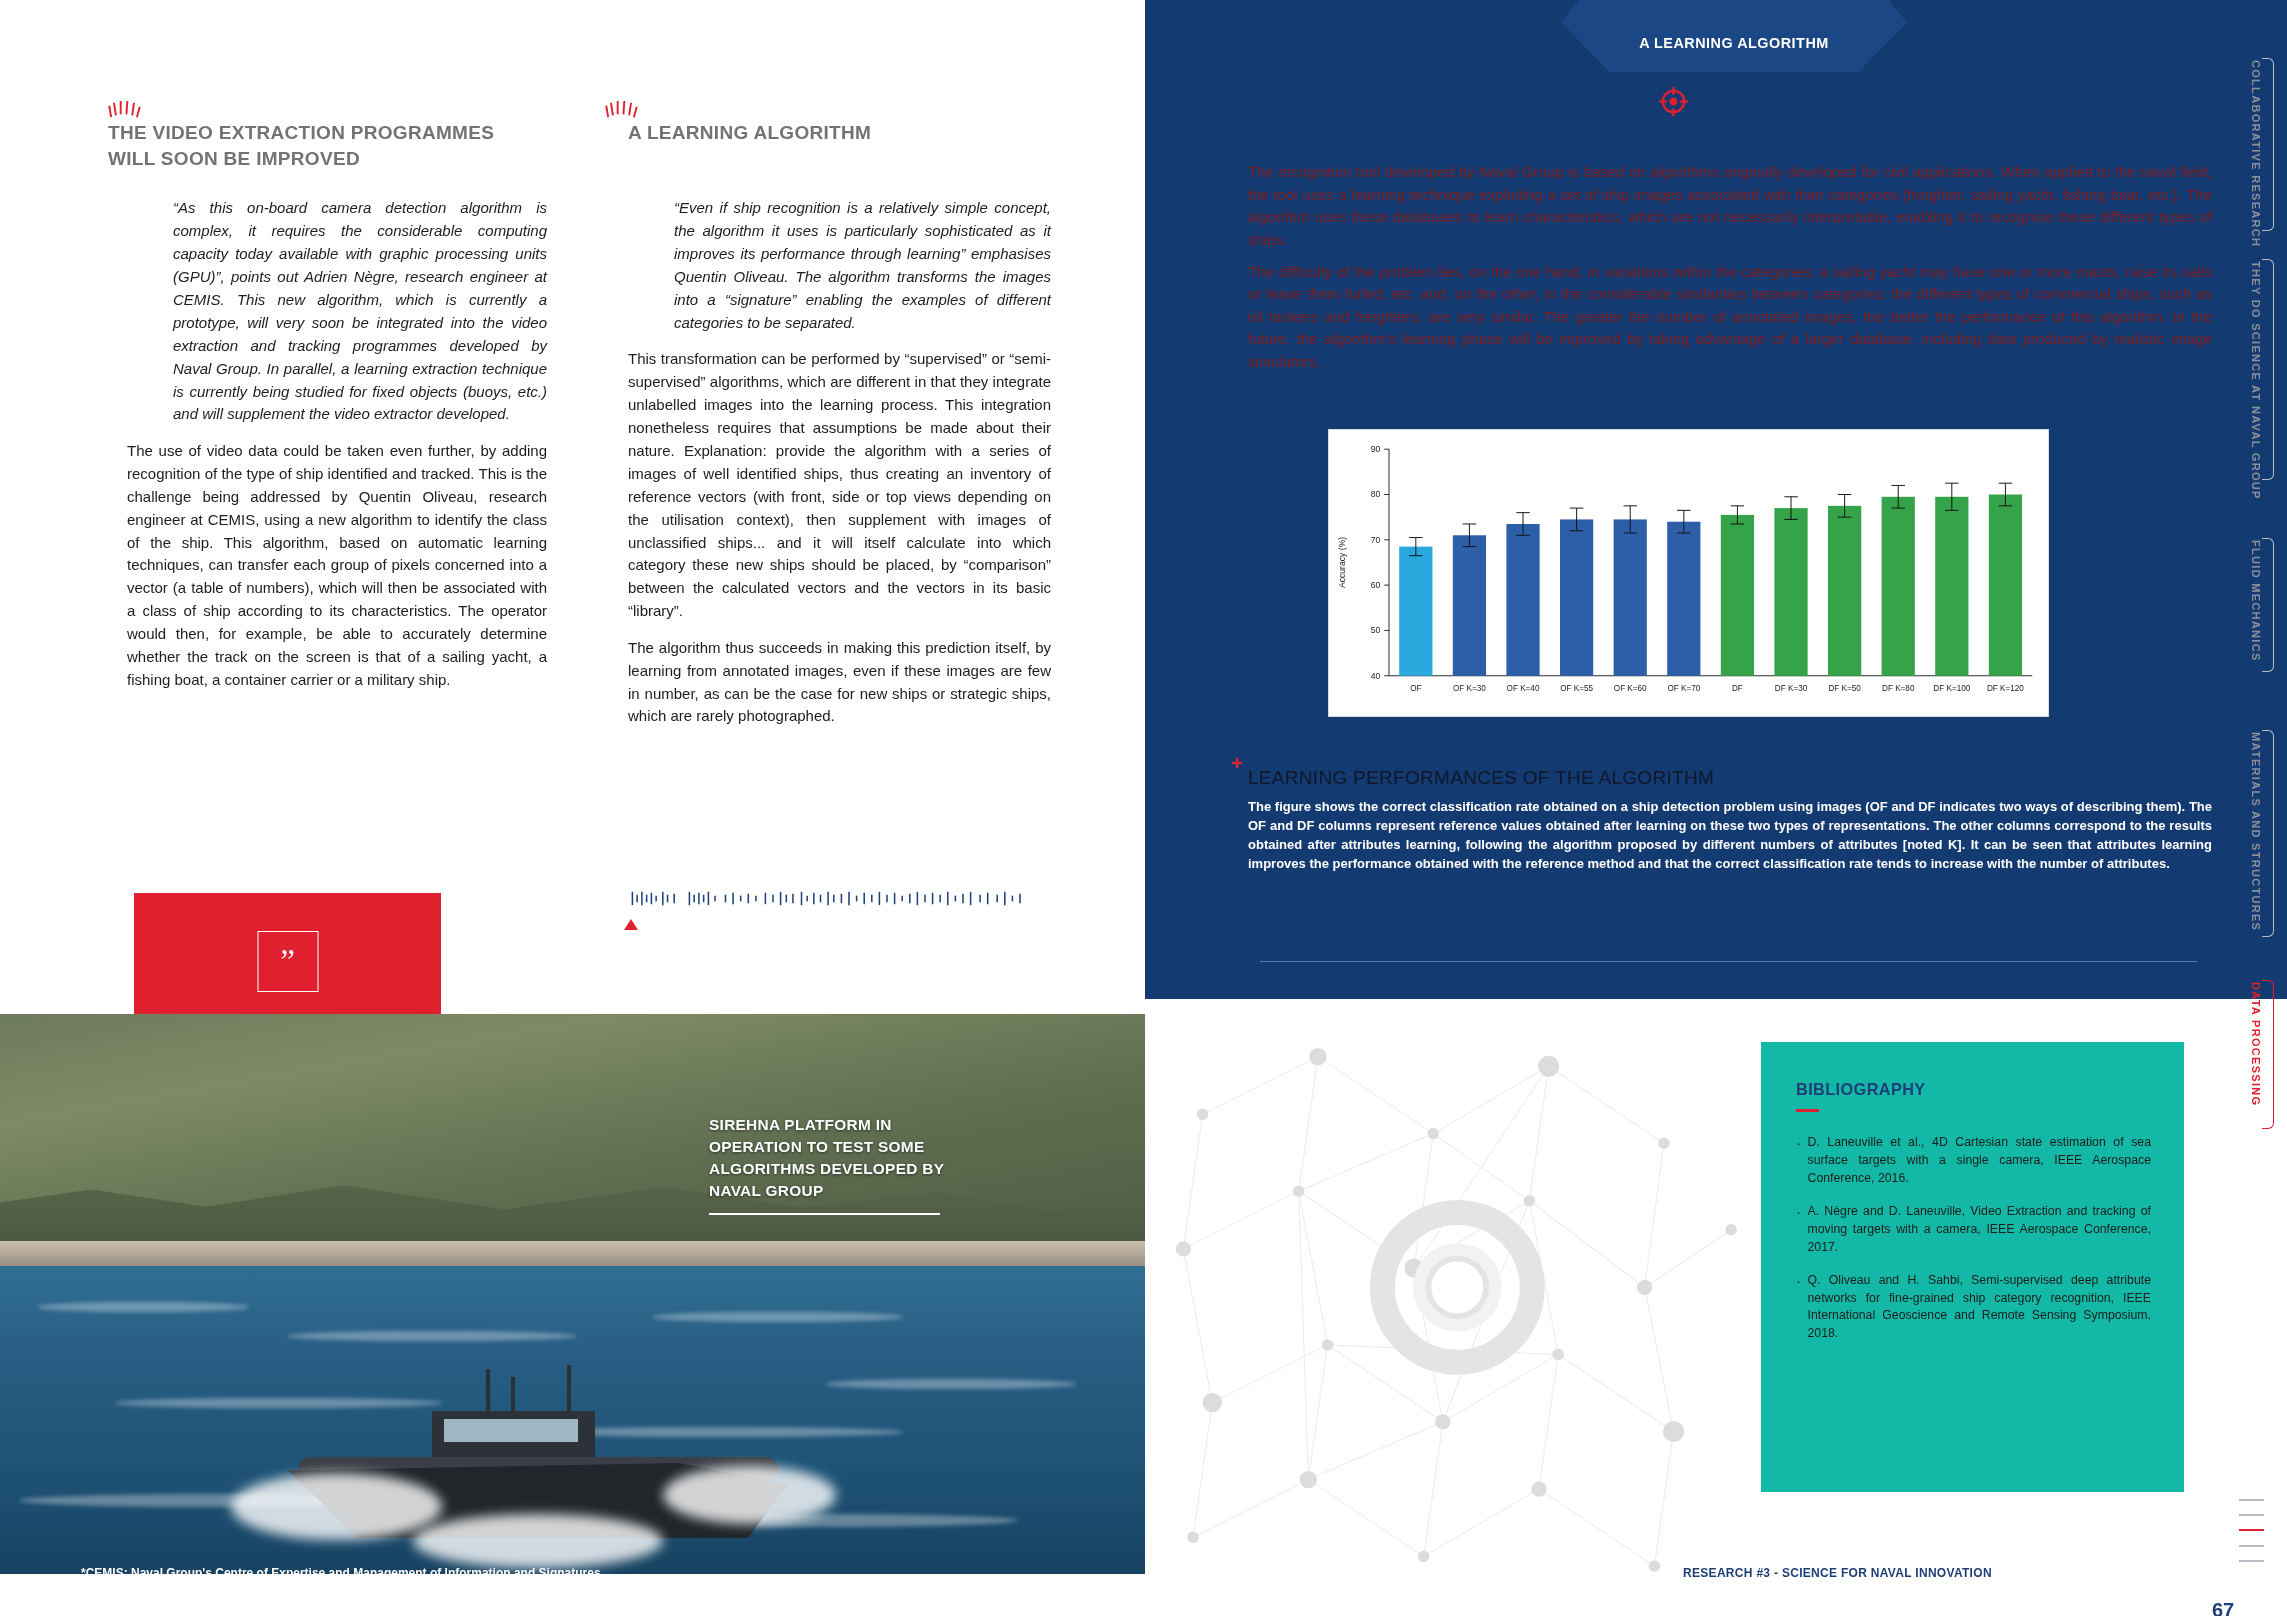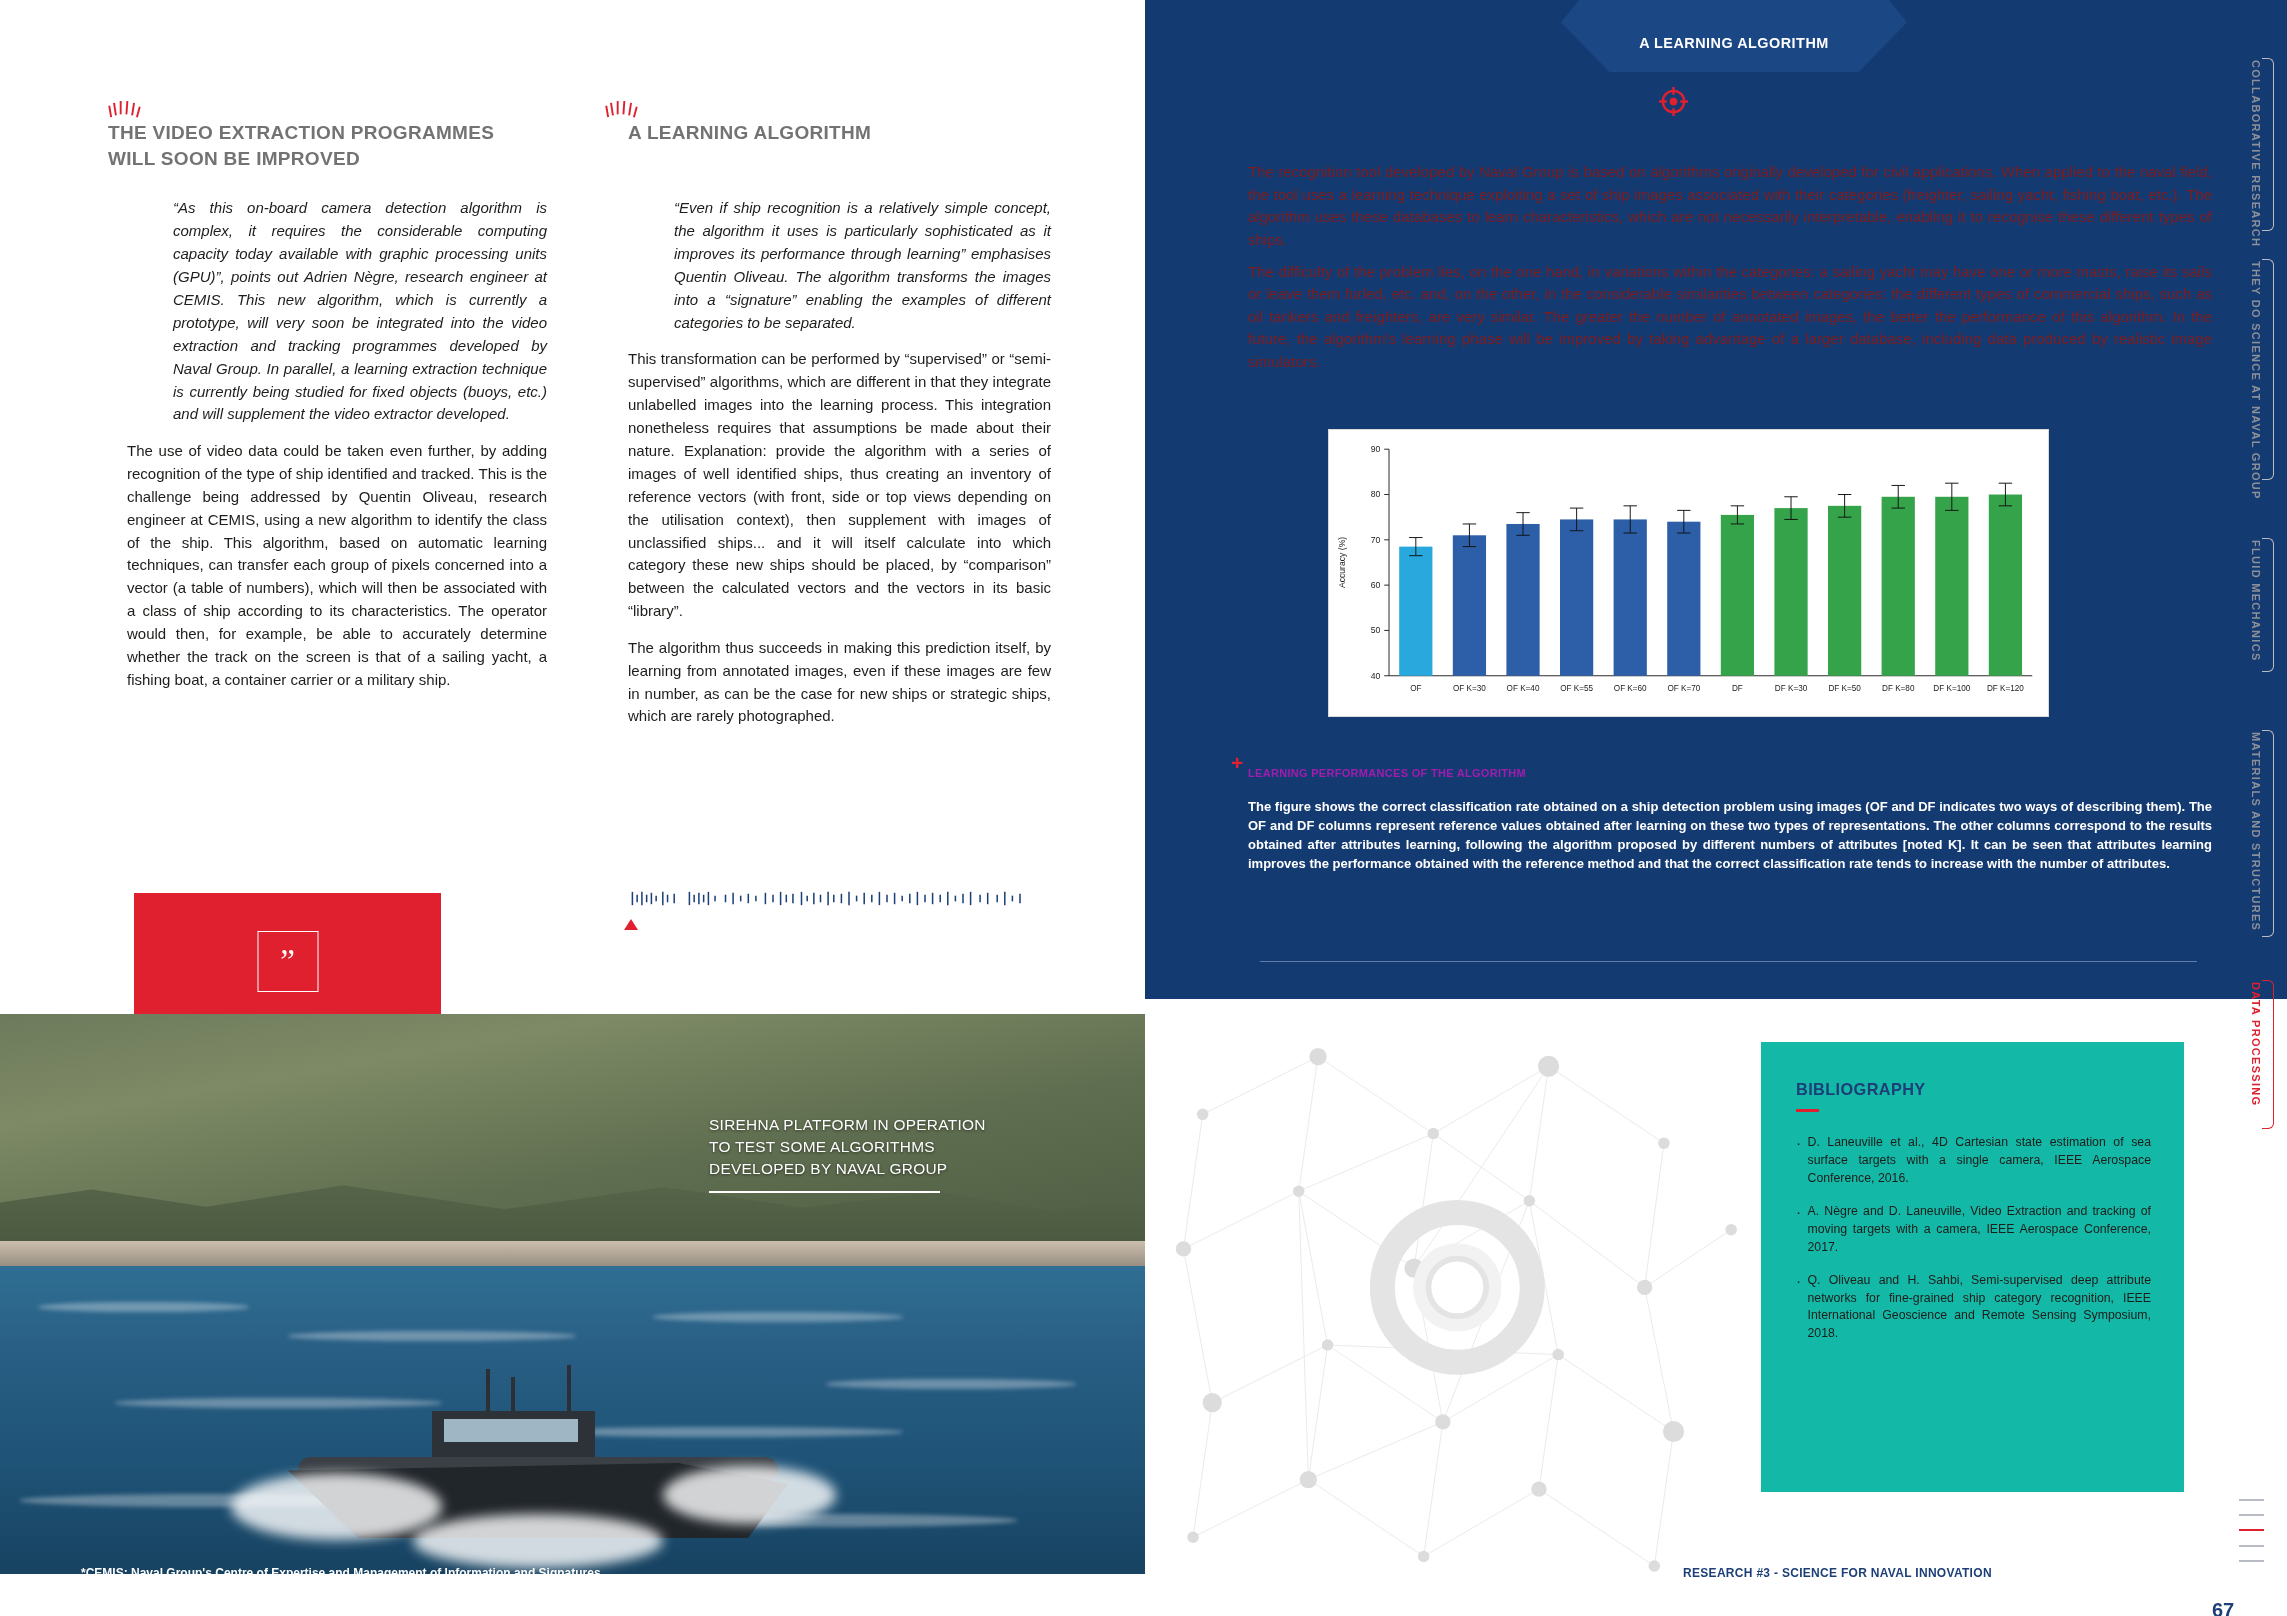--- a/index.html
+++ b/index.html
@@ -128,21 +128,21 @@
   }
   .boat-win { position:absolute; left:156px; top:50px; width:134px; height:23px; background:#9fb6c4; }
   .mast { position:absolute; width:3.8px; background:#2a3036; }
   .spray {
     position:absolute; background:rgba(255,255,255,0.8);
     border-radius:50%; filter:blur(5.8px);
   }
 
   .photo-caption {
     position:absolute; left:709px; top:1114px; width:279px;
-    color:#ffffff; font-weight:normal; font-size:15.4px; line-height:1.42;
+    color:#ffffff; font-weight:bold; font-size:15.4px; line-height:1.42;
     letter-spacing:0.3px; text-shadow:0 1px 2.9px rgba(0,0,0,.55);
   }
   .photo-caption .rule { margin-top:11.5px; width:231px; height:1.9px; background:#ffffff; }
 
   .footnote {
     position:absolute; left:81px; top:1566px;
     color:#ffffff; font-size:12px; font-weight:bold;
   }
 
   
@@ -162,21 +162,21 @@
   }
   .rp-text p { margin-bottom: 9.6px; }
 
   .chart-card {
     position:absolute; left:1328px; top:429px; width:721px; height:288px;
     background:#ffffff; border:1px solid #d9d9d9;
   }
 
   .rp-subhead {
     position:absolute; left:1248px; top:767px;
-    color:#a21caf; font-weight:bold; font-size:11px; letter-spacing:0.3px;
+    color:#0f172a; font-weight:normal; font-size:19px; letter-spacing:0.3px;
   }
   .rp-plus {
     position:absolute; left:1231px; top:751px; color:#e0202f; font-size:21px; font-weight:bold;
   }
   .rp-caption {
     position:absolute; left:1248px; top:797px; width:964px;
     color:#ffffff; font-size:13px; line-height:1.47; text-align:justify; font-weight:bold;
   }
   .rp-rule {
     position:absolute; left:1260px; top:961px; width:937px; height:1px; background:#5f7ba8;

